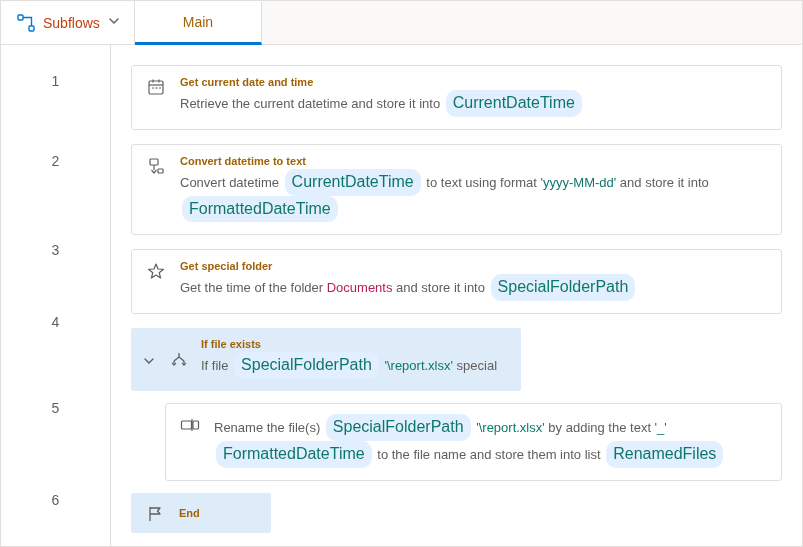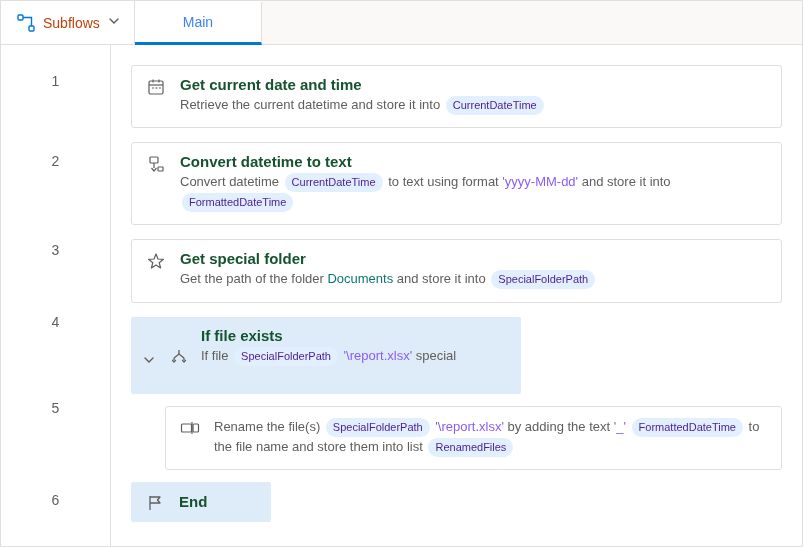--- a/index.html
+++ b/index.html
@@ -33,21 +33,21 @@
   .sub-icon svg { display:block; }
   .subflows-label { color: #c2410c; font-size: 14px; }
   .chev { color: #605e5c; }
   .tabs { display: flex; align-items: stretch; background:#fff;}
   .tab {
     display: flex;
     align-items: center;
     justify-content: center;
     padding: 0 48px;
     font-size: 14px;
-    color: #3b82f6;
+    color: #a16207;
     cursor: pointer;
     border-bottom: 3px solid #0078d4;
     border-right: 1px solid #e1dfdd;
     position: relative;
     top:1px;
   }
   
   .main { display: flex; flex: 1; min-height: 0; }
   .gutter {
     width: 110px;
@@ -76,51 +76,51 @@
     align-items: flex-start;
   }
   .action-card.selected, .if-header, .end-row {
     background: #deecf9;
     border-radius: 2px;
   }
   .if-block { margin-bottom: 0; }
   .if-header {
     display: flex;
     gap: 12px;
-    padding: 10px 14px 28px 10px;
-    align-items: flex-end;
+    padding: 10px 14px 12px 10px;
+    align-items: center;
     width: 390px;
   }
   .if-children {
     padding-left: 34px;
     margin-top: 12px;
     margin-bottom: 12px;
   }
   .end-row {
     display: flex;
     gap: 14px;
     align-items: center;
     padding: 10px 14px;
     width: 140px;
   }
   .ic { width: 20px; flex: 0 0 20px; display:flex; align-items:center; justify-content:center; color:#605e5c; padding-top: 2px;}
   .body { flex: 1; }
-  .title { font-weight: 600; font-size: 15px; color: #14532d; margin-bottom: 2px; }
+  .title { font-weight: 600; font-size: 11px; color: #a16207; margin-bottom: 2px; }
   .desc { font-size: 13px; color: #605e5c; line-height: 1.55; }
   .var {
     display: inline-block;
     background: #e1efff;
-    color: #4c1d95;
+    color: #0f766e;
     padding: 1px 7px;
     border-radius: 10px;
     margin: 0 2px;
-    font-size: 11px;
-  }
-  .lit { color: #8b5cf6; }
-  .linklike { color: #0f766e; }
+    font-size: 16px;
+  }
+  .lit { color: #0f766e; }
+  .linklike { color: #be185d; }
   .chev-sm { width:16px; flex:0 0 16px; display:flex; align-items:center; justify-content:center; color:#605e5c; padding-top:4px;}
   
   .gutter { position: relative; }
 </style>
 </head>
 <body>
 
 <div class="root">
 
   <div class="topbar">
@@ -197,21 +197,21 @@
 
       <div class="action-card">
         <div class="ic">
           <svg width="18" height="18" viewBox="0 0 18 18">
               <path d="M9 2 L11 7 L16.5 7.3 L12.2 10.7 L13.6 16 L9 13 L4.4 16 L5.8 10.7 L1.5 7.3 L7 7 Z" stroke="#605e5c" stroke-width="1.2" fill="none" stroke-linejoin="round"></path>
             </svg>
         </div>
         <div class="body">
           <div class="title">Get special folder</div>
           <div class="desc">
-            <span>Get the path of the folder </span><span class="linklike">Documents</span><span> and store it into </span><span class="var">SpecialFolderPath</span>
+            <span>Get the time of the folder </span><span class="linklike">Documents</span><span> and store it into </span><span class="var">SpecialFolderPath</span>
           </div>
         </div>
       </div>
 
       <div class="if-block">
         <div class="if-header">
           <div class="chev-sm">
             <svg width="12" height="12" viewBox="0 0 12 12">
                 <path d="M2 4 L6 8 L10 4" stroke="#605e5c" stroke-width="1.4" fill="none" stroke-linecap="round"></path>
               </svg>

